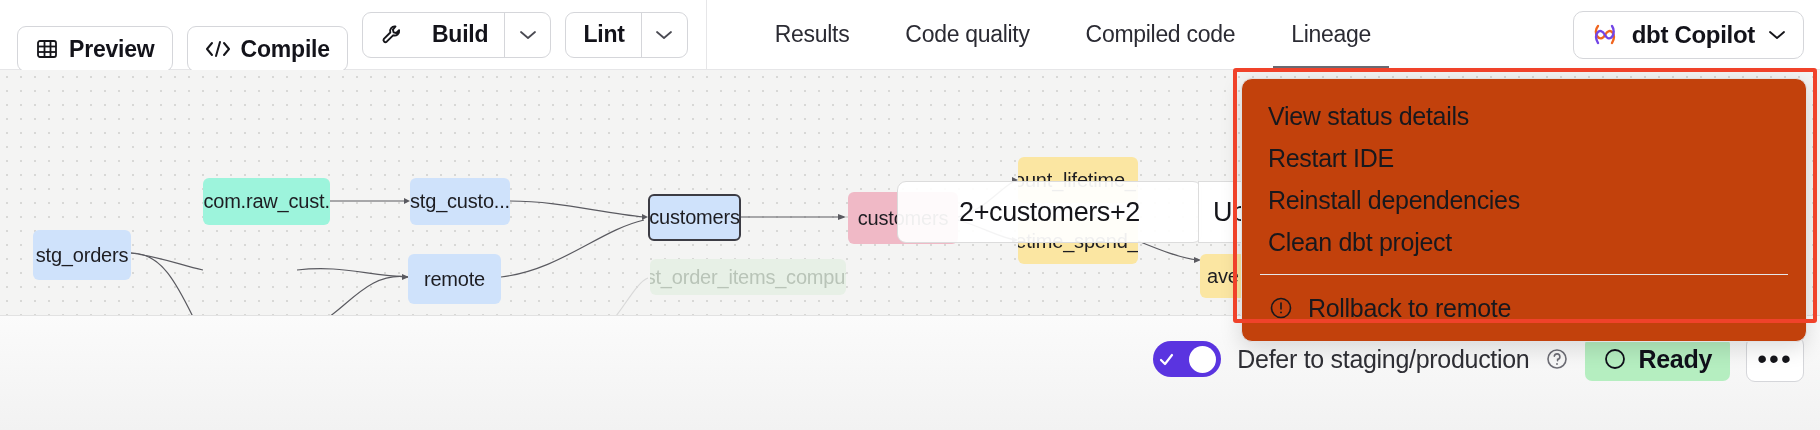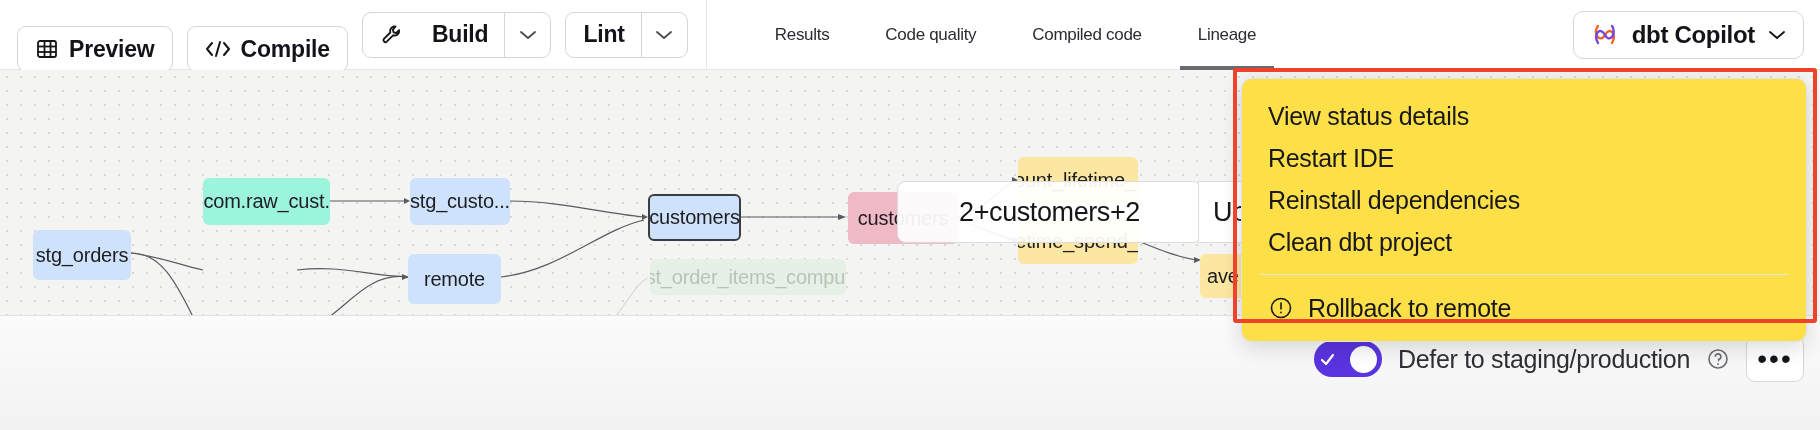--- a/index.html
+++ b/index.html
@@ -35,21 +35,21 @@
     display:flex; align-items:center; justify-content:center;
     width:46px; border-left:1px solid #d5d6da; cursor:pointer;
   }
   .ico { display:inline-flex; align-items:center; justify-content:center; }
 
   .tb-divider { width:1px; height:70px; background:#e6e6e8; margin-left:18px; }
 
   .tabs { display:flex; align-items:center; height:70px; margin-left:40px; gap:0; }
   .tab {
     position:relative; height:70px; display:flex; align-items:center;
-    padding:0 28px; font-size:17px; color:#2b2b33; cursor:pointer; letter-spacing:-0.3px;
+    padding:0 28px; font-size:23px; color:#2b2b33; cursor:pointer; letter-spacing:-0.3px;
   }
   .tab.active::after {
     content:""; position:absolute; left:10px; right:10px; bottom:0; height:4px; background:#6a6a72;
   }
 
   .copilot {
     position:absolute; right:16px; top:11px;
     display:flex; align-items:center; gap:12px;
     height:48px; padding:0 16px;
     border:1px solid #d5d6da; border-radius:10px; background:#fff;
@@ -122,21 +122,21 @@
     cursor:pointer; font-size:28px; color:#15151a; letter-spacing:2px; line-height:0.5;
   }
 
   
   .redbox {
     position:absolute; left:1233px; top:68px; width:584px; height:255px;
     border:4px solid #f0422a; border-radius:3px; pointer-events:none; z-index:40;
   }
   .menu {
     position:absolute; left:1241px; top:78px; width:566px;
-    background:#fde047; border:1px solid #e1e1e4; border-radius:11px;
+    background:#c2410c; border:1px solid #e1e1e4; border-radius:11px;
     box-shadow:0 6px 22px rgba(0,0,0,0.14);
     padding:16px 0 12px 0; z-index:30;
   }
   .menu-item {
     display:flex; align-items:center; gap:14px;
     height:42px; padding:0 26px;
     font-size:25px; color:#18181d; cursor:pointer; letter-spacing:-0.3px;
   }
   .menu-sep { height:1px; background:#e6e6e9; margin:11px 18px 12px 18px; }
 </style>
@@ -326,20 +326,28 @@
       <span class="sb-label">Defer to staging/production</span>
 
       <span class="ico help-ico">
         <svg width="24" height="24" viewBox="0 0 24 24" fill="none" stroke="#6d6d75" stroke-width="1.6">
           <circle cx="12" cy="12" r="9"></circle>
           <path d="M9.3 9.2a2.8 2.8 0 1 1 3.3 3.2v1.4" stroke-linecap="round"></path>
           <circle cx="12" cy="17" r="0.9" fill="#6d6d75" stroke="none"></circle>
         </svg>
       </span>
 
+      <div class="ready">
+        <span class="ico">
+          <svg width="24" height="24" viewBox="0 0 24 24" fill="none" stroke="#10101a" stroke-width="1.8">
+              <circle cx="12" cy="12" r="9"></circle>
+            </svg>
+        </span>
+        <span>Ready</span>
+      </div>
 
       <div class="dots-btn">
         <span>•••</span>
       </div>
     </div>
   </div>
 
   <div class="menu">
     <div class="menu-item">
       <span>View status details</span>

